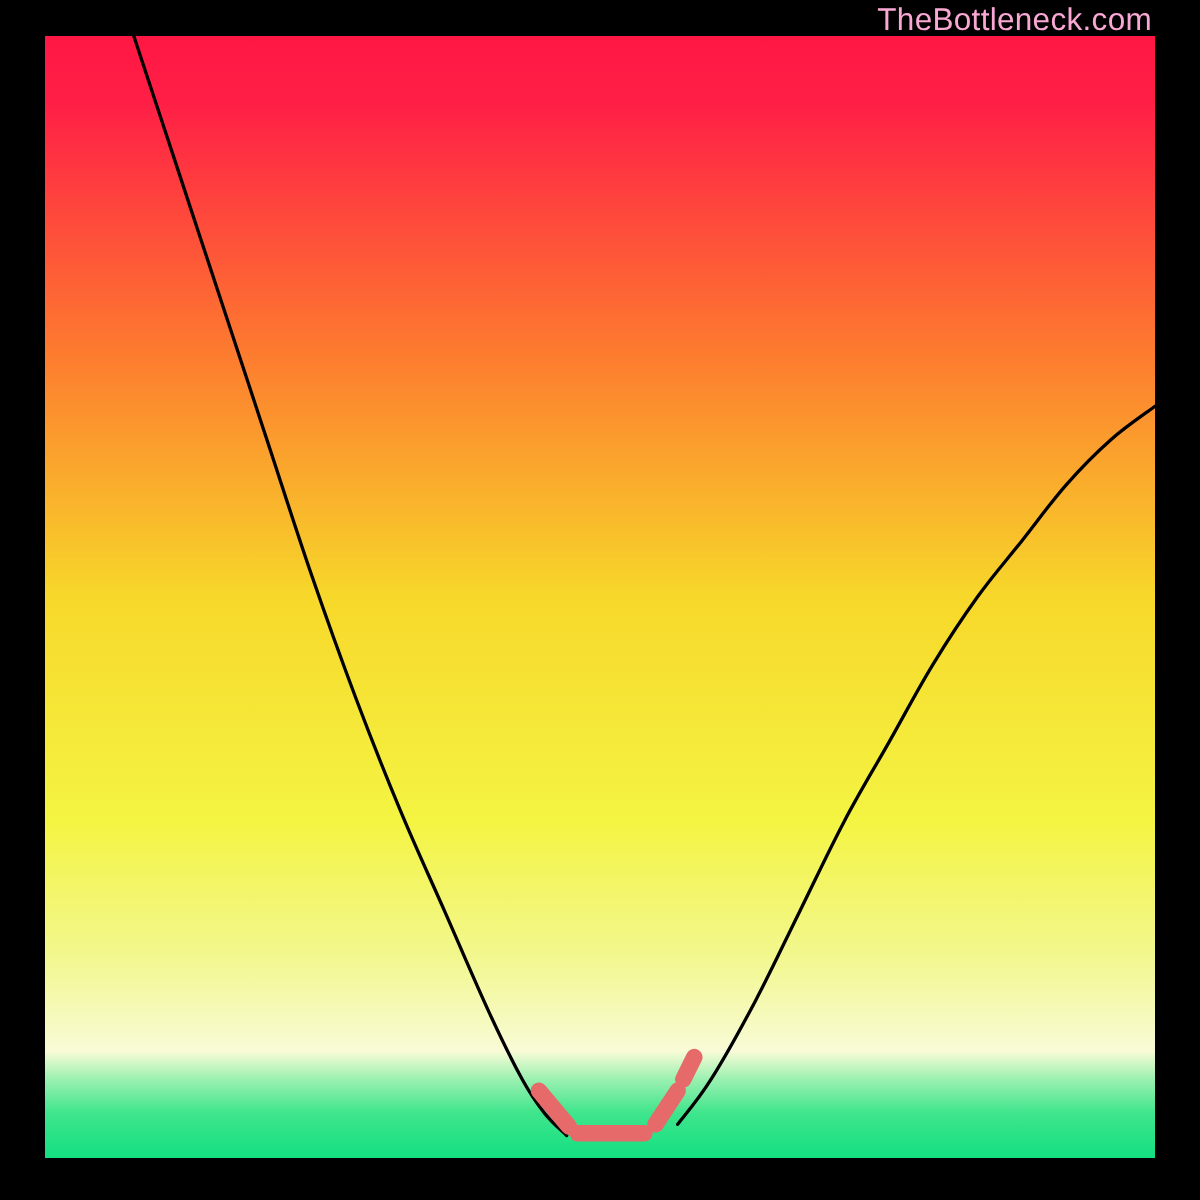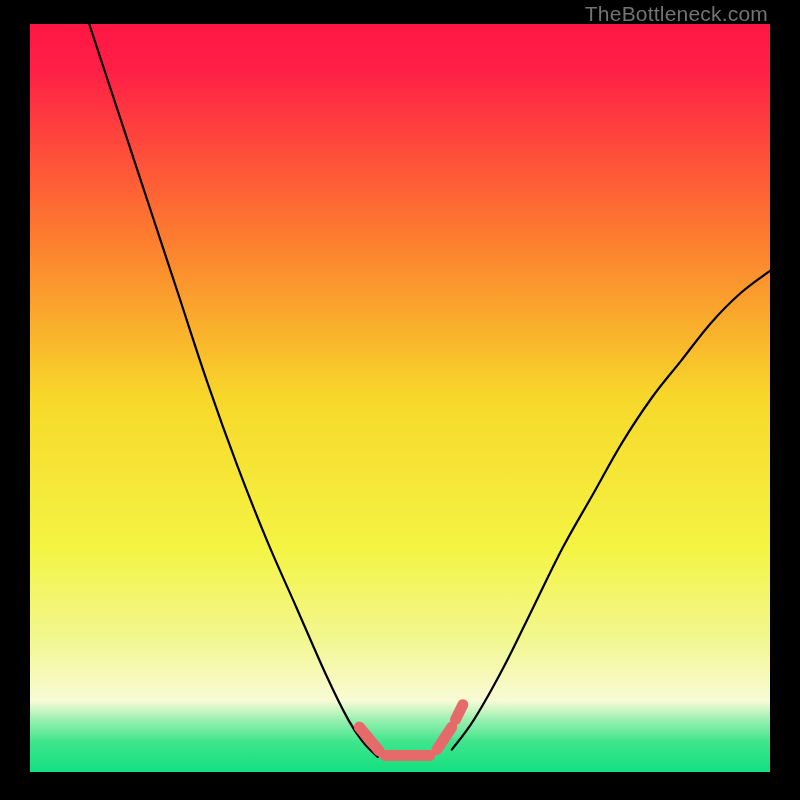--- a/index.html
+++ b/index.html
@@ -24,21 +24,21 @@
     top: 0;
     width: 740px;
     height: 748px;
   }
   .watermark {
     position: absolute;
     top: 2px;
     right: 32px;
     font-family: Arial, Helvetica, sans-serif;
     font-size: 21px;
-    color: #737373;
+    color: #f9a8d4;
     letter-spacing: 0.2px;
   }
 </style>
 </head>
 <body>
 
 <div class="frame">
   <svg class="plot-area" viewBox="0 0 740 748" preserveAspectRatio="none">
     <defs>
       <linearGradient id="bg-grad" x1="0" y1="0" x2="0" y2="1">

